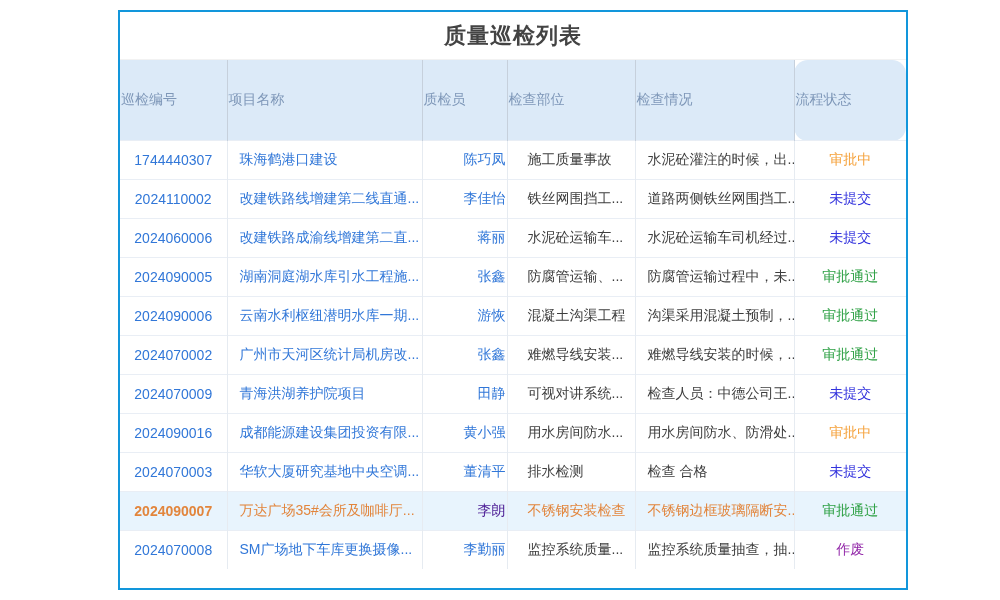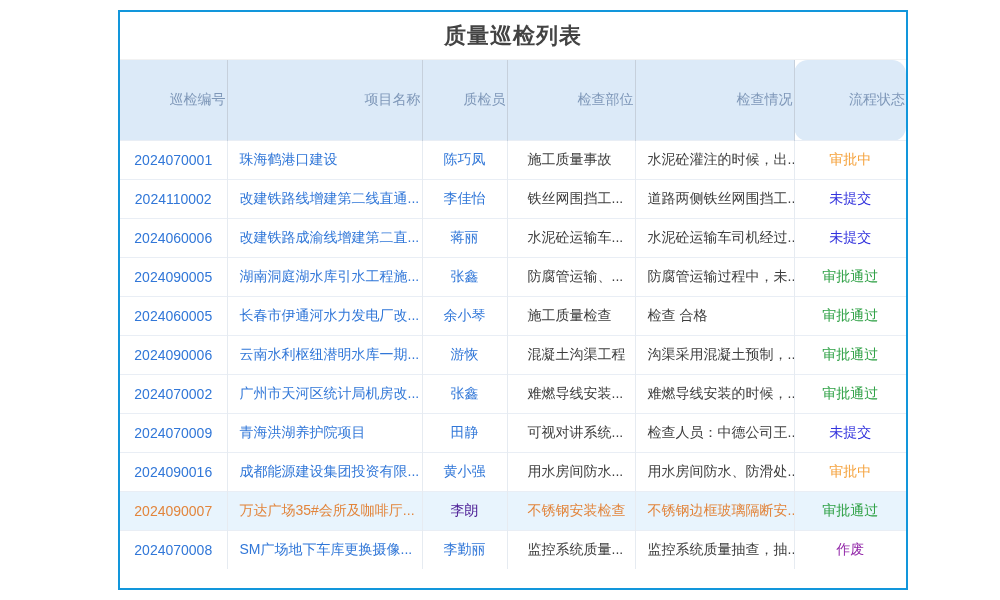--- a/index.html
+++ b/index.html
@@ -32,36 +32,36 @@
     border-collapse:collapse;
     table-layout:fixed;
     font-size:14px;
   }
   thead th {
     height:78px;
     background:#dceaf8;
     color:#7e97b8;
     font-weight:normal;
     font-size:14px;
-    text-align:right;
+    text-align:left;
     border-right:1px solid #c6d0dc;
   }
   thead th:last-child { border-right:none;border-radius:14px; }
   tbody td {
     height:36px;
     border-right:1px solid #e6ebf1;
     border-top:1px solid #e9eef5;
     white-space:nowrap;
     overflow:hidden;
     background-clip:padding-box;
   }
   tbody td:last-child { border-right:none; }
   .c-id        { text-align:center; color:#3177d8; }
   .c-project   { text-align:left; padding-left:12px; color:#3177d8; }
-  .c-inspector { text-align:center; color:#3177d8; }
+  .c-inspector { text-align:right; color:#3177d8; }
   .c-part      { text-align:left; padding-left:20px; color:#3d3d3d; }
   .c-situation { text-align:left; padding-left:12px; color:#3d3d3d; }
   .c-status    { text-align:center;font-family:Liberation Serif, serif; }
   tbody tr { cursor:pointer; }
 </style>
 </head>
 <body>
 
 <div class="panel">
   <div class="title">质量巡检列表</div>
@@ -79,21 +79,21 @@
         <th>巡检编号</th>
         <th>项目名称</th>
         <th>质检员</th>
         <th>检查部位</th>
         <th>检查情况</th>
         <th>流程状态</th>
       </tr>
     </thead>
     <tbody>
         <tr>
-    <td class="c-id">2024070001</td>
+    <td class="c-id">1744440307</td>
     <td class="c-project">珠海鹤港口建设</td>
     <td class="c-inspector">陈巧凤</td>
     <td class="c-part">施工质量事故</td>
     <td class="c-situation">水泥砼灌注的时候，出...</td>
     <td class="c-status" style="color: rgb(245, 162, 60);">审批中</td>
   </tr>
         <tr>
     <td class="c-id">2024110002</td>
     <td class="c-project">改建铁路线增建第二线直通...</td>
     <td class="c-inspector">李佳怡</td>
@@ -108,28 +108,20 @@
     <td class="c-part">水泥砼运输车...</td>
     <td class="c-situation">水泥砼运输车司机经过...</td>
     <td class="c-status" style="color: rgb(50, 50, 221);">未提交</td>
   </tr>
         <tr>
     <td class="c-id">2024090005</td>
     <td class="c-project">湖南洞庭湖水库引水工程施...</td>
     <td class="c-inspector">张鑫</td>
     <td class="c-part">防腐管运输、...</td>
     <td class="c-situation">防腐管运输过程中，未...</td>
-    <td class="c-status" style="color: rgb(45, 160, 68);">审批通过</td>
-  </tr>
-        <tr>
-    <td class="c-id">2024060005</td>
-    <td class="c-project">长春市伊通河水力发电厂改...</td>
-    <td class="c-inspector">余小琴</td>
-    <td class="c-part">施工质量检查</td>
-    <td class="c-situation">检查 合格</td>
     <td class="c-status" style="color: rgb(45, 160, 68);">审批通过</td>
   </tr>
         <tr>
     <td class="c-id">2024090006</td>
     <td class="c-project">云南水利枢纽潜明水库一期...</td>
     <td class="c-inspector">游恢</td>
     <td class="c-part">混凝土沟渠工程</td>
     <td class="c-situation">沟渠采用混凝土预制，...</td>
     <td class="c-status" style="color: rgb(45, 160, 68);">审批通过</td>
   </tr>
@@ -150,22 +142,30 @@
     <td class="c-status" style="color: rgb(50, 50, 221);">未提交</td>
   </tr>
         <tr>
     <td class="c-id">2024090016</td>
     <td class="c-project">成都能源建设集团投资有限...</td>
     <td class="c-inspector">黄小强</td>
     <td class="c-part">用水房间防水...</td>
     <td class="c-situation">用水房间防水、防滑处...</td>
     <td class="c-status" style="color: rgb(245, 162, 60);">审批中</td>
   </tr>
+        <tr>
+    <td class="c-id">2024070003</td>
+    <td class="c-project">华软大厦研究基地中央空调...</td>
+    <td class="c-inspector">董清平</td>
+    <td class="c-part">排水检测</td>
+    <td class="c-situation">检查 合格</td>
+    <td class="c-status" style="color: rgb(50, 50, 221);">未提交</td>
+  </tr>
         <tr style="background: rgb(232, 244, 253);">
-    <td class="c-id" style="color: rgb(226, 133, 60);">2024090007</td>
+    <td class="c-id" style="color: rgb(226, 133, 60); font-weight: bold;">2024090007</td>
     <td class="c-project" style="color: rgb(226, 133, 60);">万达广场35#会所及咖啡厅...</td>
     <td class="c-inspector" style="color: #4c1d95;">李朗</td>
     <td class="c-part" style="color: rgb(226, 133, 60);">不锈钢安装检查</td>
     <td class="c-situation" style="color: rgb(226, 133, 60);">不锈钢边框玻璃隔断安...</td>
     <td class="c-status" style="color: rgb(45, 160, 68);">审批通过</td>
   </tr>
         <tr>
     <td class="c-id">2024070008</td>
     <td class="c-project">SM广场地下车库更换摄像...</td>
     <td class="c-inspector">李勤丽</td>

